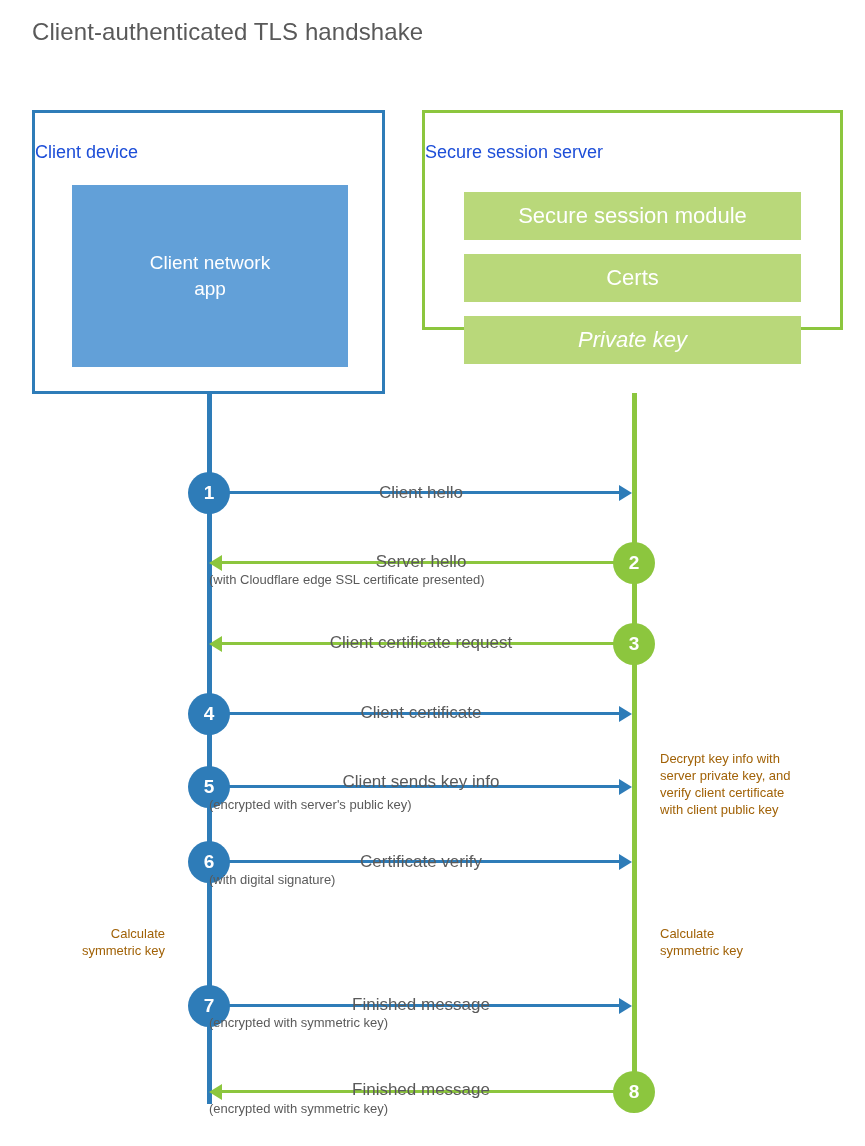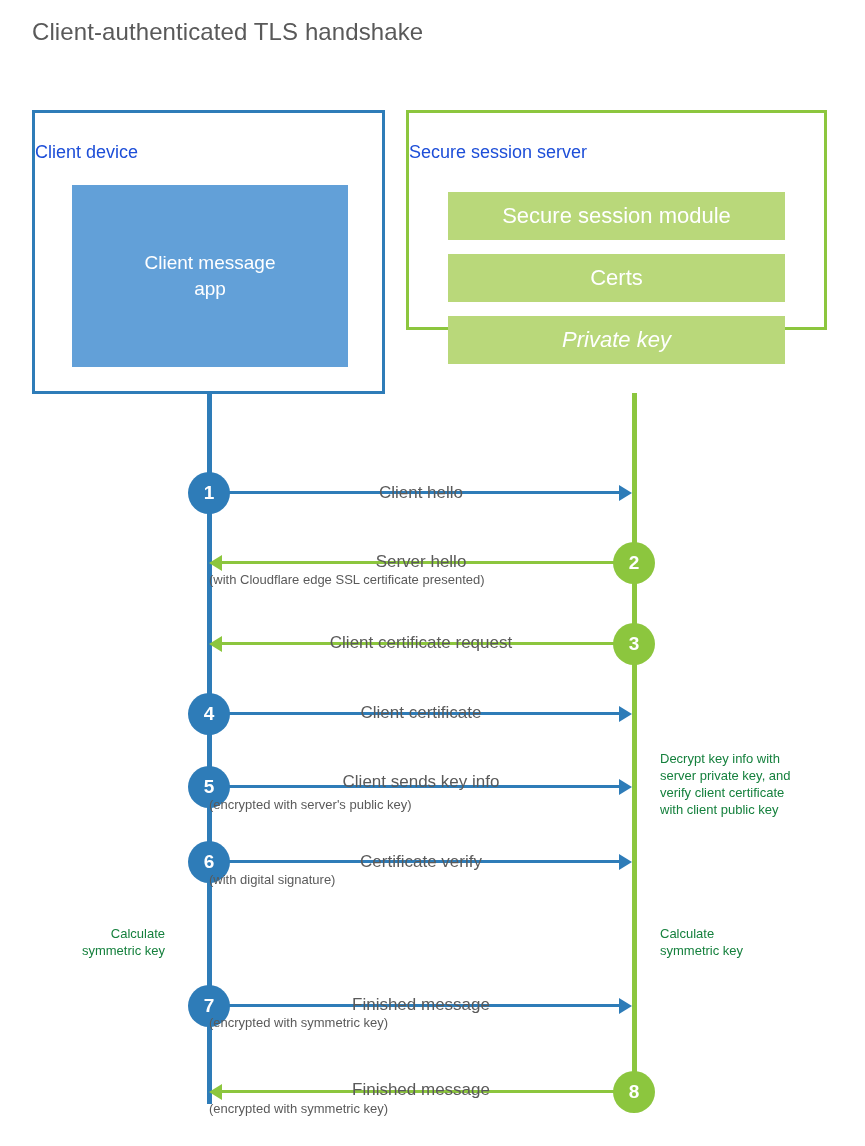--- a/index.html
+++ b/index.html
@@ -40,21 +40,21 @@
     border-width: 3px;
   }
   .party-box.client {
     left: 32px;
     top: 110px;
     width: 353px;
     height: 284px;
     border-color: #2e7cb8;
   }
   .party-box.server {
-    left: 406px;
+    left: 422px;
     top: 110px;
     width: 421px;
     height: 220px;
     border-color: #8cc63e;
   }
   .party-title {
     position: absolute;
     left: 0;
     right: 0;
     top: 29px;
@@ -169,21 +169,21 @@
     position: absolute;
     text-align: left;
     color: #5a5a5a;
     font-size: 13px;
     white-space: nowrap;
   }
 
   
   .side-note {
     position: absolute;
-    color: #15803d;
+    color: #a16207;
     font-size: 13px;
     line-height: 17px;
     white-space: pre-line;
   }
   .side-note.left-note {
     right: 700px;
     text-align: right;
   }
   .side-note.right-note {
     left: 660px;
@@ -192,21 +192,21 @@
 </style>
 </head>
 <body>
 
 <div id="diagram-root">
 
   <div class="page-title">Client-authenticated TLS handshake</div>
 
   <div class="party-box client">
     <div class="party-title">Client device</div>
-    <div class="client-app-block">Client message
+    <div class="client-app-block">Client network
 app</div>
   </div>
 
   <div class="party-box server">
     <div class="party-title">Secure session server</div>
     <div class="server-module m0">Secure session module</div>
     <div class="server-module m1">Certs</div>
     <div class="server-module m2">Private key</div>
   </div>
 

